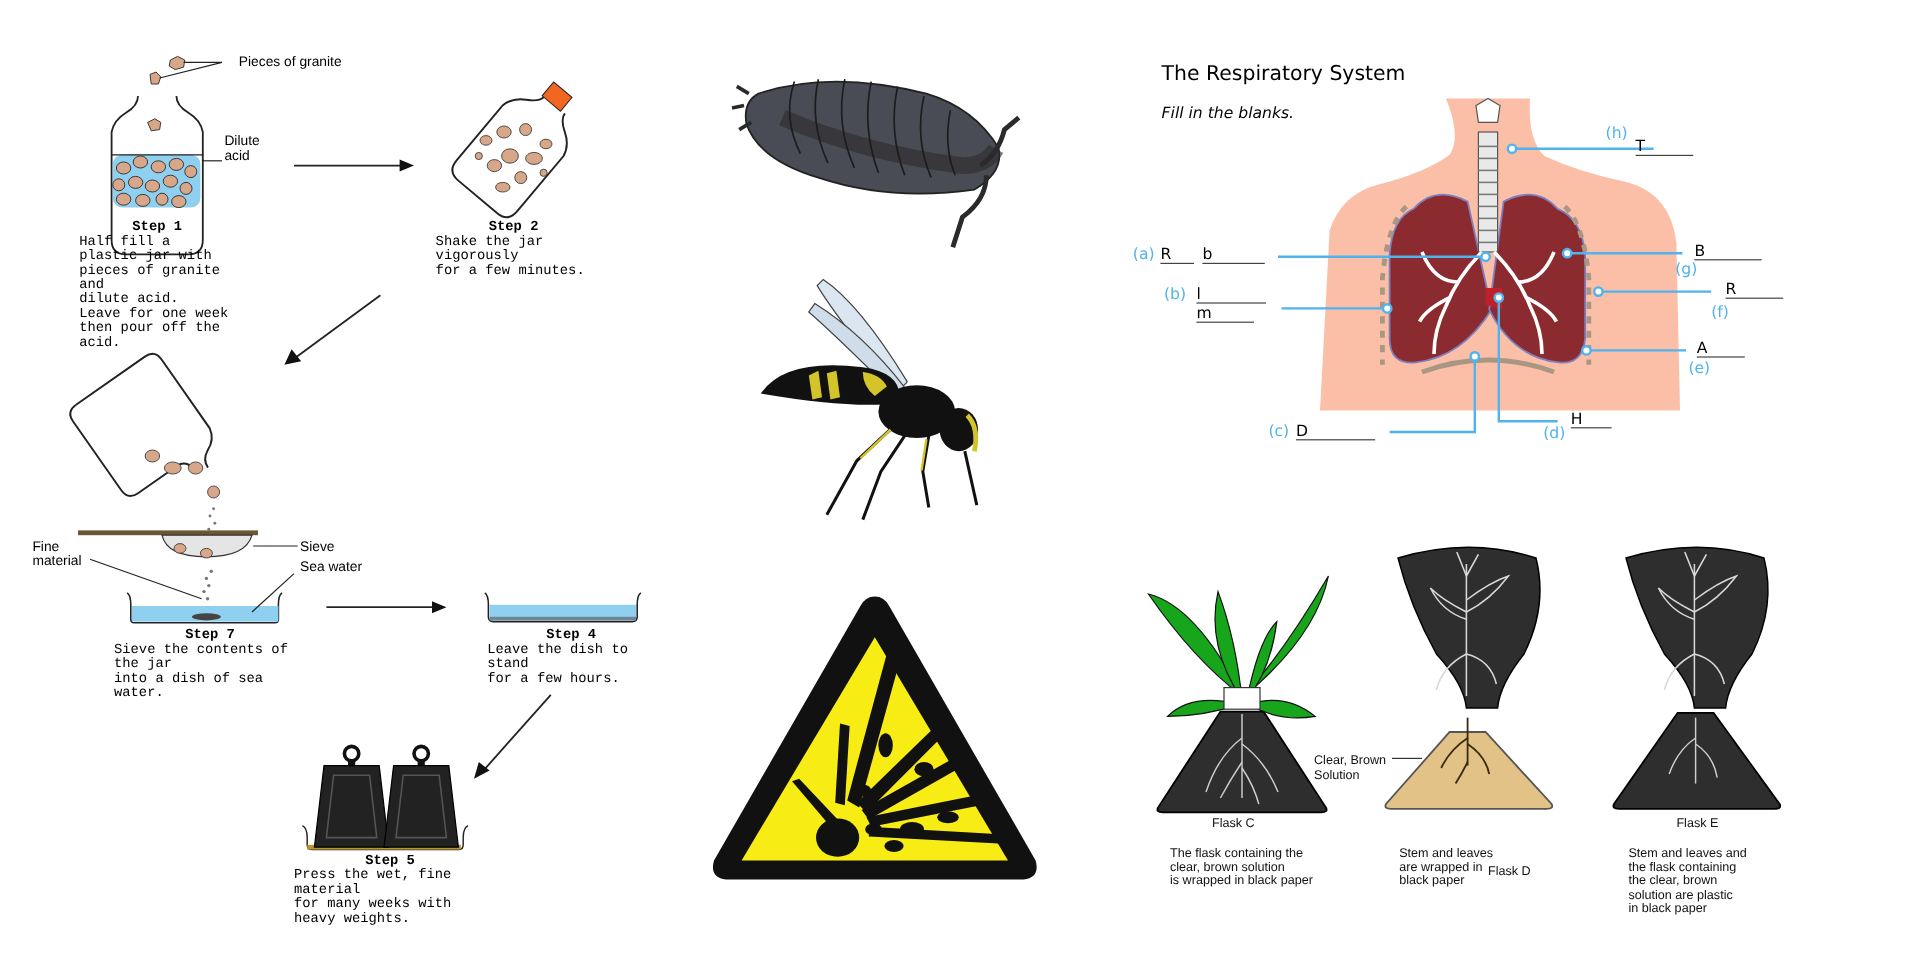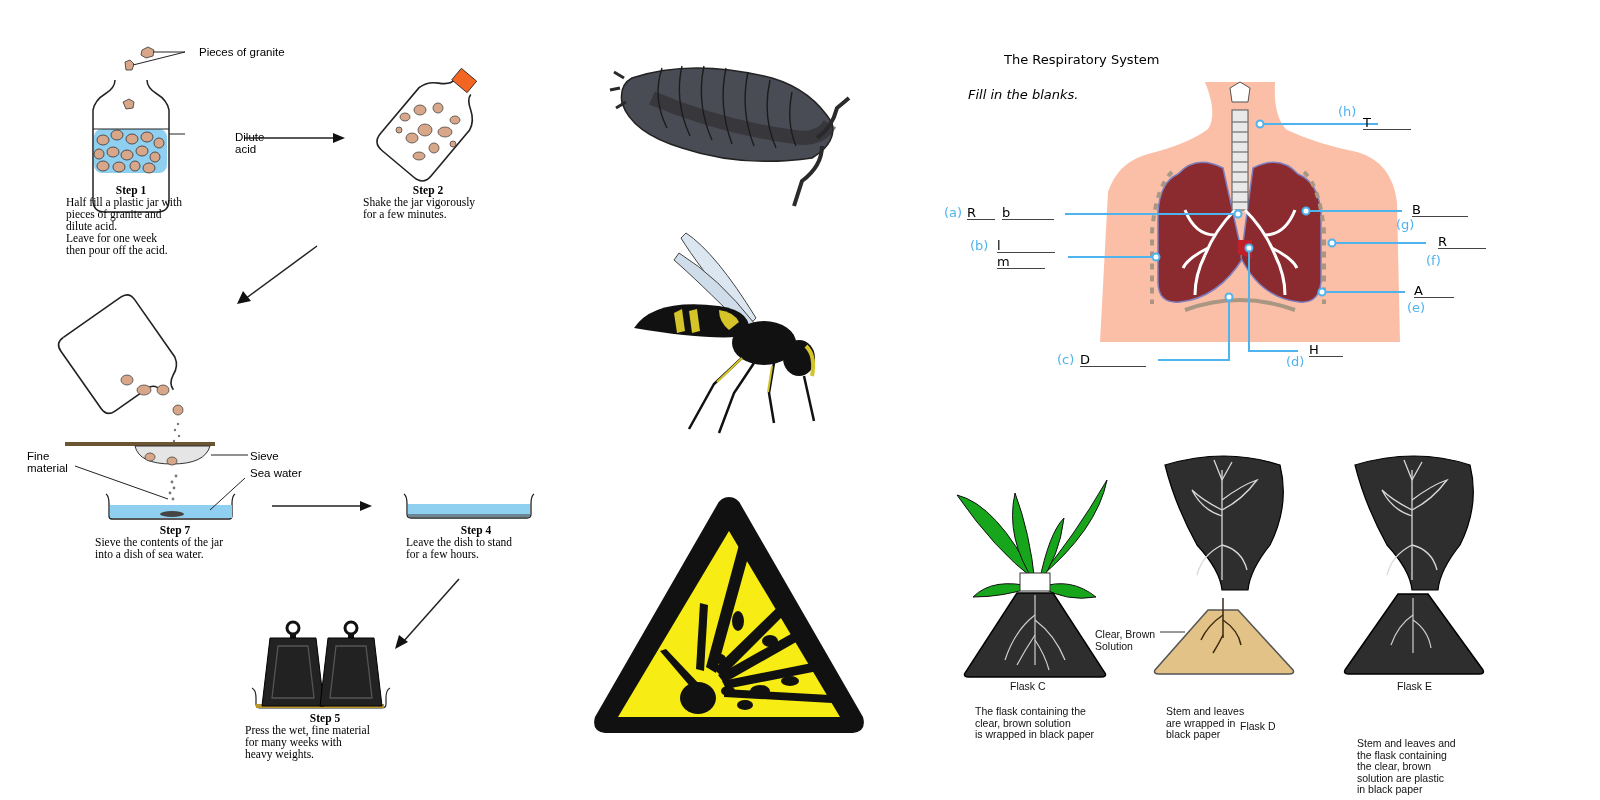--- a/index.html
+++ b/index.html
@@ -1,21 +1,21 @@
 <!DOCTYPE html>
 <html><head>
 <meta charset="utf-8">
 <style>
   html, body { margin:0; padding:0; background:#ffffff; }
   body { width:1600px; height:800px; position:relative; overflow:hidden; font-family:"Liberation Sans", sans-serif; color:#000; }
   .abs { position:absolute; }
-  .cap { font-family:Liberation Serif, serif; font-size:11.5px; line-height:12px; color:#000; }
+  .cap { font-family:Liberation Mono, monospace; font-size:11.5px; line-height:12px; color:#000; }
   .cap b { display:block; text-align:center; font-weight:bold; }
   .lbl { font-family:"Liberation Sans", sans-serif; font-size:11.5px; line-height:12px; }
-  .title { font-family:"DejaVu Sans", sans-serif; font-size:13px;margin-left:36px; }
+  .title { font-family:"DejaVu Sans", sans-serif; font-size:17px; }
   .sub { font-family:"DejaVu Sans", sans-serif; font-size:13px; }
   .resp { font-family:"DejaVu Sans", sans-serif; font-size:13px; }
   .blue { color:#4fb3ee; }
   .blank { display:inline-block; border-bottom:1.2px solid #444; height:14px; }
   svg { position:absolute; overflow:visible; }
   .flaskcap { font-family:"Liberation Sans", sans-serif; font-size:10.5px; line-height:11.5px; color:#111; }
 </style>
 </head>
 <body>
 
@@ -42,21 +42,21 @@
       <ellipse cx="18" cy="126" rx="6" ry="5"></ellipse>
         <ellipse cx="34" cy="127" rx="6" ry="5"></ellipse>
       <ellipse cx="50" cy="126" rx="5" ry="5"></ellipse>
         <ellipse cx="64" cy="128" rx="6" ry="5"></ellipse>
     </g>
     <line x1="68" y1="12" x2="100" y2="12" stroke="#222"></line>
     <line x1="48" y1="25" x2="100" y2="12" stroke="#222"></line>
     <line x1="84" y1="94" x2="100" y2="94" stroke="#222"></line>
   </svg>
   <div class="abs lbl" style="left:187px;top:46px;margin-left:12px;">Pieces of granite</div>
-  <div class="abs lbl" style="left:187px;top:131px;width:40px;margin-left:48px;">Dilute acid</div>
+  <div class="abs lbl" style="left:187px;top:112px;width:40px;">Dilute acid</div>
 
   <div class="abs cap" style="left:66px;top:184px;width:130px;">
     <b>Step 1</b>
     <div>Half fill a plastic jar with</div>
     <div>pieces of granite and</div>
     <div>dilute acid.</div>
     <div>Leave for one week</div>
     <div>then pour off the acid.</div>
   </div>
 
@@ -398,19 +398,19 @@
 </div>
 
 <div class="abs flaskcap" style="left:1202px;top:721px;padding-left:38px;">Flask D</div>
 <div class="abs flaskcap" style="left:1166px;top:706px;width:120px;">
   <div>Stem and leaves</div>
   <div>are wrapped in</div>
   <div>black paper</div>
 </div>
 
 <div class="abs flaskcap" style="left:1397px;top:681px;">Flask E</div>
-<div class="abs flaskcap" style="left:1357px;top:706px;width:120px;margin-top:32px;">
+<div class="abs flaskcap" style="left:1357px;top:706px;width:120px;">
   <div>Stem and leaves and</div>
   <div>the flask containing</div>
   <div>the clear, brown</div>
   <div>solution are plastic</div>
   <div>in black paper</div>
 </div>
 
 </body></html>

